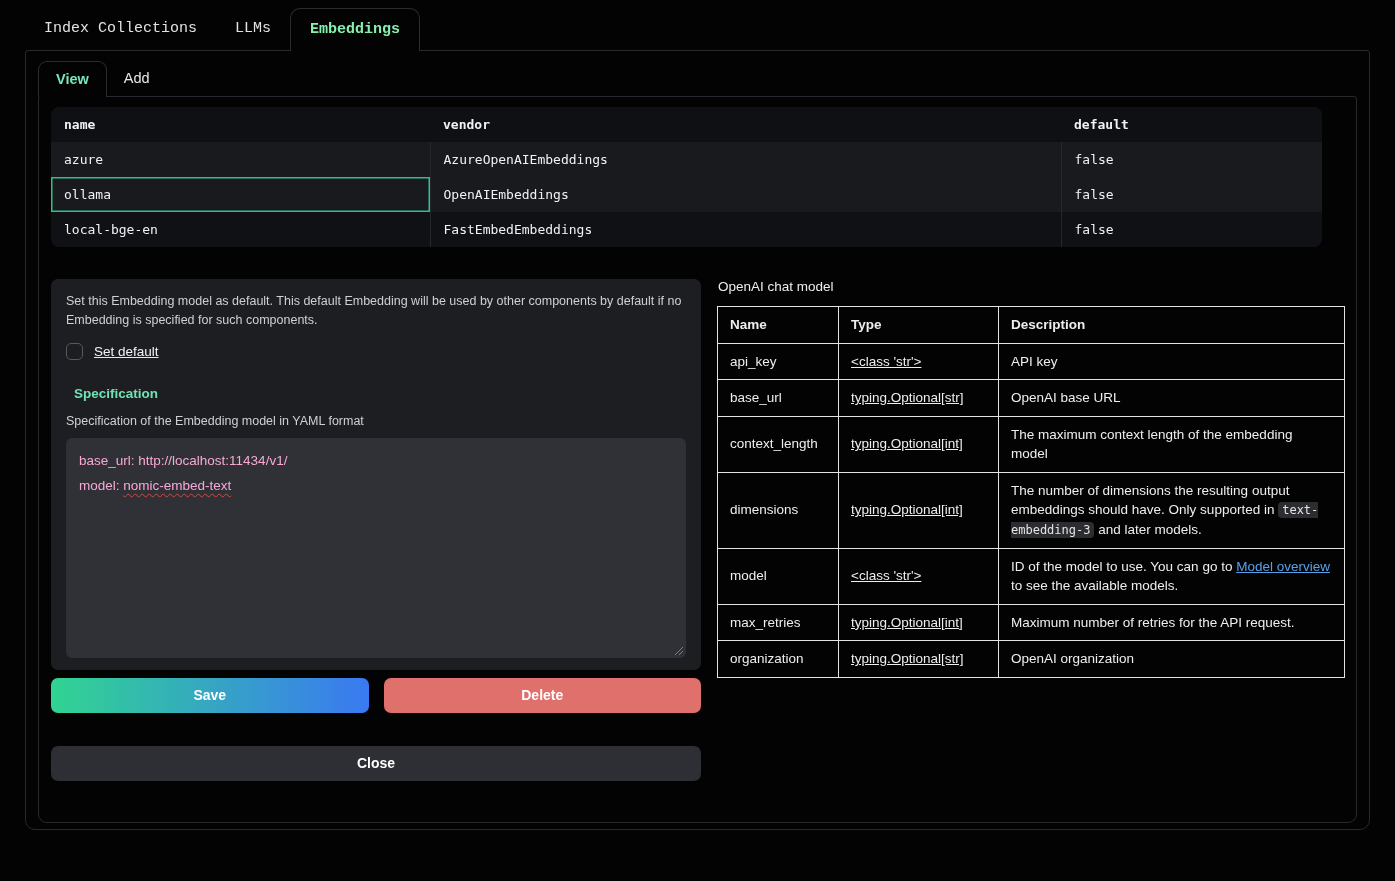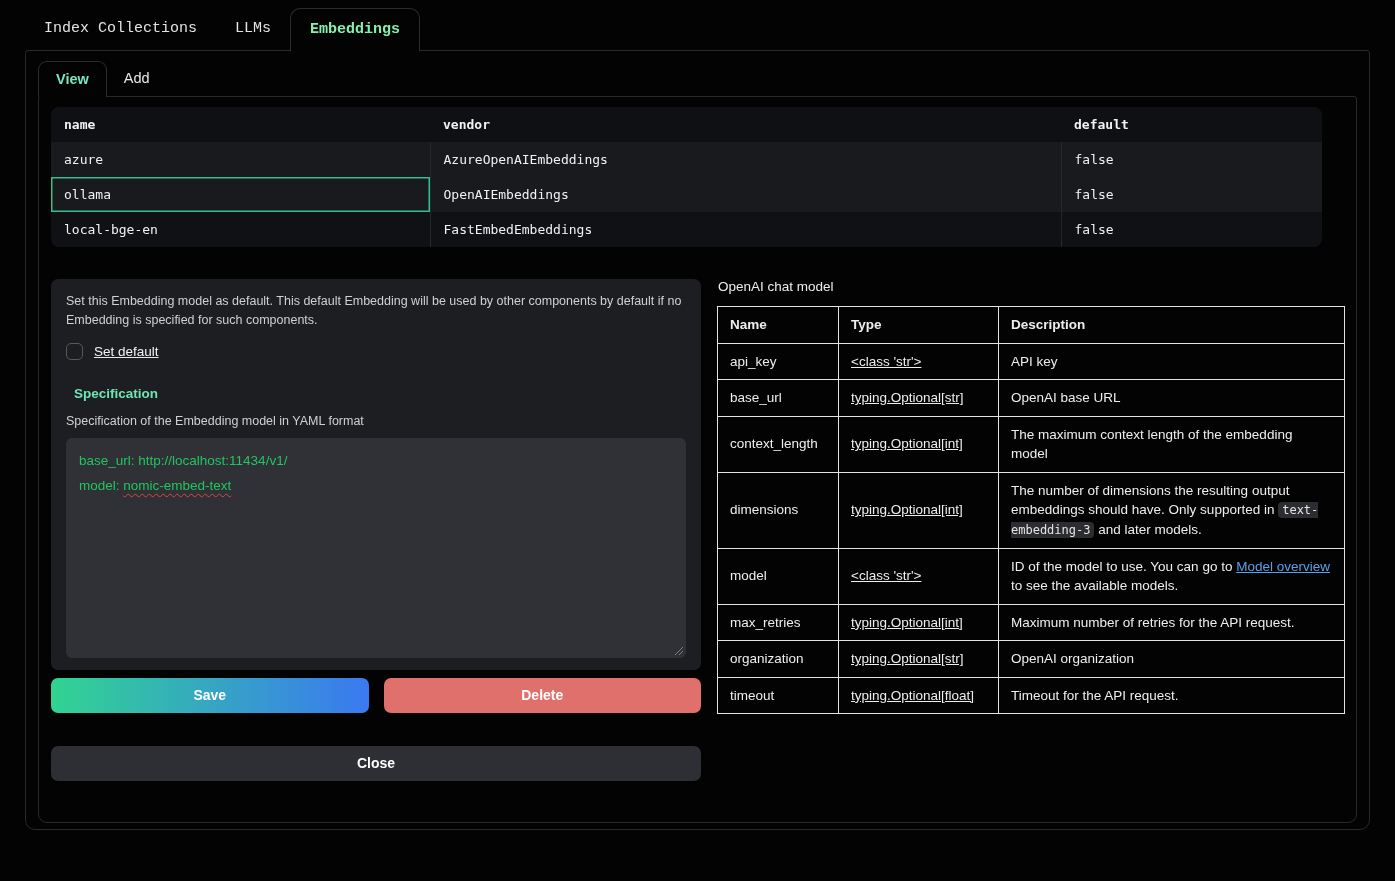--- a/index.html
+++ b/index.html
@@ -41,21 +41,21 @@
   .right-col { width:627px; }
 
   .detail-card { background:#1d1e22; border-radius:7px; padding:13px 15px 12px; }
   .help-text { font-size:12.5px; line-height:1.55; color:#cfd0d3; }
   .checkbox-row { display:flex; align-items:center; margin-top:12px;text-decoration:underline; }
   .checkbox { width:17px; height:17px; border:1px solid #56585e; border-radius:5px; background:transparent; cursor:pointer; }
   .checkbox-label { margin-left:11px; font-size:13.5px; color:#f2f2f3; }
   .spec-heading { margin-top:26px; margin-left:8px; font-size:13.5px; font-weight:bold; color:#6fe4b3; }
   .spec-help { margin-top:13px; font-size:12.5px; color:#cfd0d3; }
   .spec-editor { margin-top:10px; height:220px; background:#2f3136; border-radius:6px; padding:11px 13px;
-                 font-size:13.5px; line-height:1.85; color:#22c55e; position:relative; cursor:text; }
+                 font-size:13.5px; line-height:1.85; color:#f9a8d4; position:relative; cursor:text; }
   .misspelled { text-decoration:underline; text-decoration-style:wavy; text-decoration-color:#d14b42; text-decoration-thickness:1px; text-underline-offset:3px; }
   .resize-handle { position:absolute; right:3px; bottom:3px; width:10px; height:10px; cursor:nwse-resize; opacity:.75; }
 
   .btn-row { display:flex; gap:15px; margin-top:8px; }
   .btn { height:35px; border:none; border-radius:7px; font-family:"Liberation Sans", sans-serif;
          font-size:14px; font-weight:bold; color:#fff; cursor:pointer; display:flex; align-items:center; justify-content:center; }
   .btn-save   { flex:1; background:linear-gradient(90deg,#31d492,#3a79f2); }
   .btn-delete { flex:1; background:#e0706c; }
   .btn-close  { margin-top:33px; width:100%; background:#2d2f34; }
 
@@ -192,24 +192,19 @@
               <tr>
                 <td class="c-name">max_retries</td>
                 <td class="c-type">typing.Optional[int]</td>
                 <td class="c-desc"><span>Maximum number of retries for the API request.</span></td>
               </tr>
               <tr>
                 <td class="c-name">organization</td>
                 <td class="c-type">typing.Optional[str]</td>
                 <td class="c-desc"><span>OpenAI organization</span></td>
               </tr>
-              <tr>
-                <td class="c-name">timeout</td>
-                <td class="c-type">typing.Optional[float]</td>
-                <td class="c-desc"><span>Timeout for the API request.</span></td>
-              </tr>
             </tbody>
         </table>
       </div>
 
     </div>
   </div>
 </div>
 
 </body></html>

